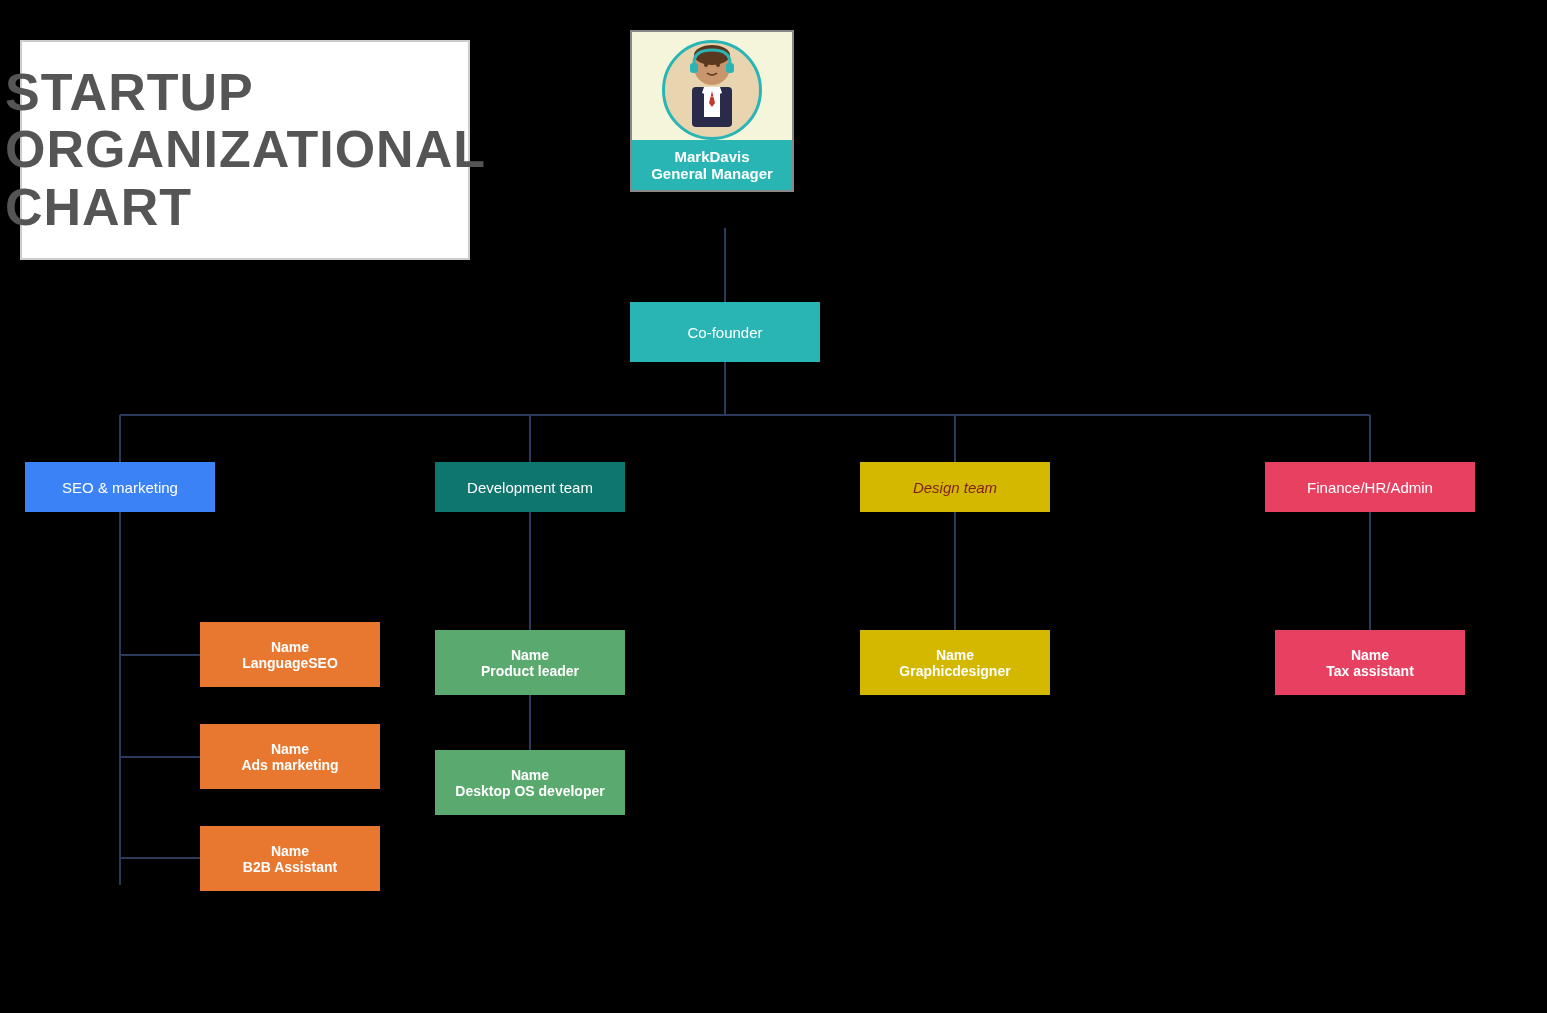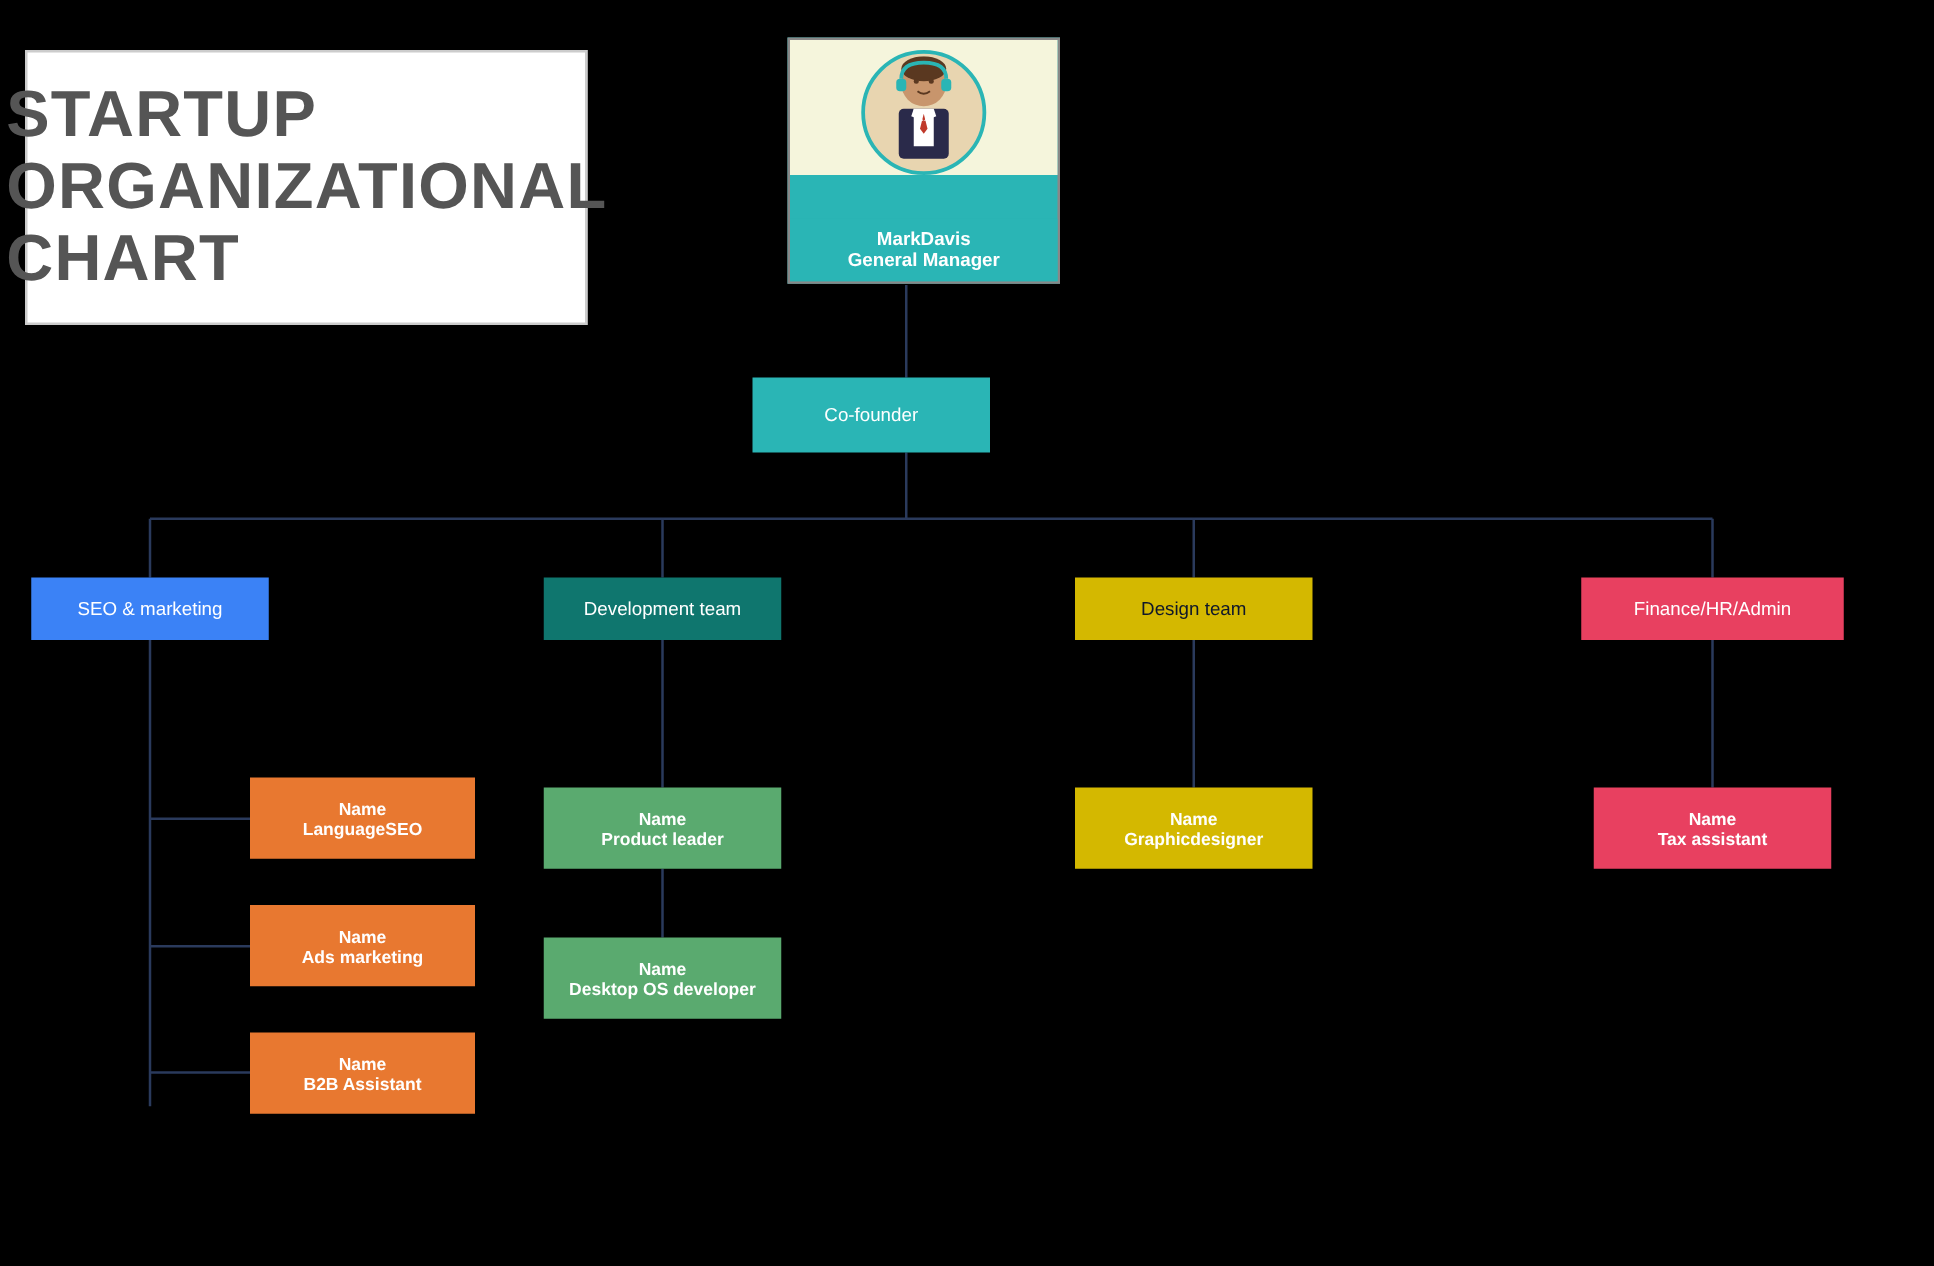--- a/index.html
+++ b/index.html
@@ -117,25 +117,26 @@
     .node-green-dept {
       background: #0f766e;
       color: #fff;
       font-size: 15px;
       padding: 10px 16px;
       width: 190px;
       height: 50px;
     }
     .node-yellow-dept {
       background: #d4b800;
-      color: #0f172a;
+      color: #7f1d1d;
       font-size: 15px;
       padding: 10px 16px;
       width: 190px;
       height: 50px;
+      font-style: italic;
     }
     .node-red-dept {
       background: #e84060;
       color: #fff;
       font-size: 15px;
       padding: 10px 20px;
       width: 210px;
       height: 50px;
     }
 
@@ -213,21 +214,21 @@
 
   <line x1="530" y1="512" x2="530" y2="630" stroke="#2a3a5c" stroke-width="2"></line>
 
   <line x1="530" y1="695" x2="530" y2="750" stroke="#2a3a5c" stroke-width="2"></line>
 
   <line x1="955" y1="512" x2="955" y2="630" stroke="#2a3a5c" stroke-width="2"></line>
 
   <line x1="1370" y1="512" x2="1370" y2="630" stroke="#2a3a5c" stroke-width="2"></line>
 </svg>
 
-<div class="node node-top" style="left:630px; top:30px; width:218px;gap:35px;">
+<div class="node node-top" style="left:630px; top:30px; width:164px;">
   <div class="avatar-area">
     <div class="avatar-circle">
 
       <svg width="80" height="90" viewBox="0 0 80 90">
 
         <circle cx="40" cy="22" r="18" fill="#c8956c"></circle>
 
         <ellipse cx="40" cy="10" rx="18" ry="10" fill="#5a3820"></ellipse>
 
         <rect x="20" y="42" width="40" height="40" rx="4" fill="#2a2a4a"></rect>
@@ -251,21 +252,21 @@
         <rect x="54" y="18" width="8" height="10" rx="3" fill="#2ab5b5"></rect>
       </svg>
     </div>
   </div>
   <div class="name-area">
     <span>MarkDavis</span>
     <span>General Manager</span>
   </div>
 </div>
 
-<div class="node node-teal" style="left:602px; top:302px;">
+<div class="node node-teal" style="left:630px; top:302px;">
   <span>Co-founder</span>
 </div>
 
 <div class="node node-orange-dept" style="left:25px; top:462px;">
   <span>SEO &amp; marketing</span>
 </div>
 
 <div class="node node-green-dept" style="left:435px; top:462px;">
   <span>Development  team</span>
 </div>

